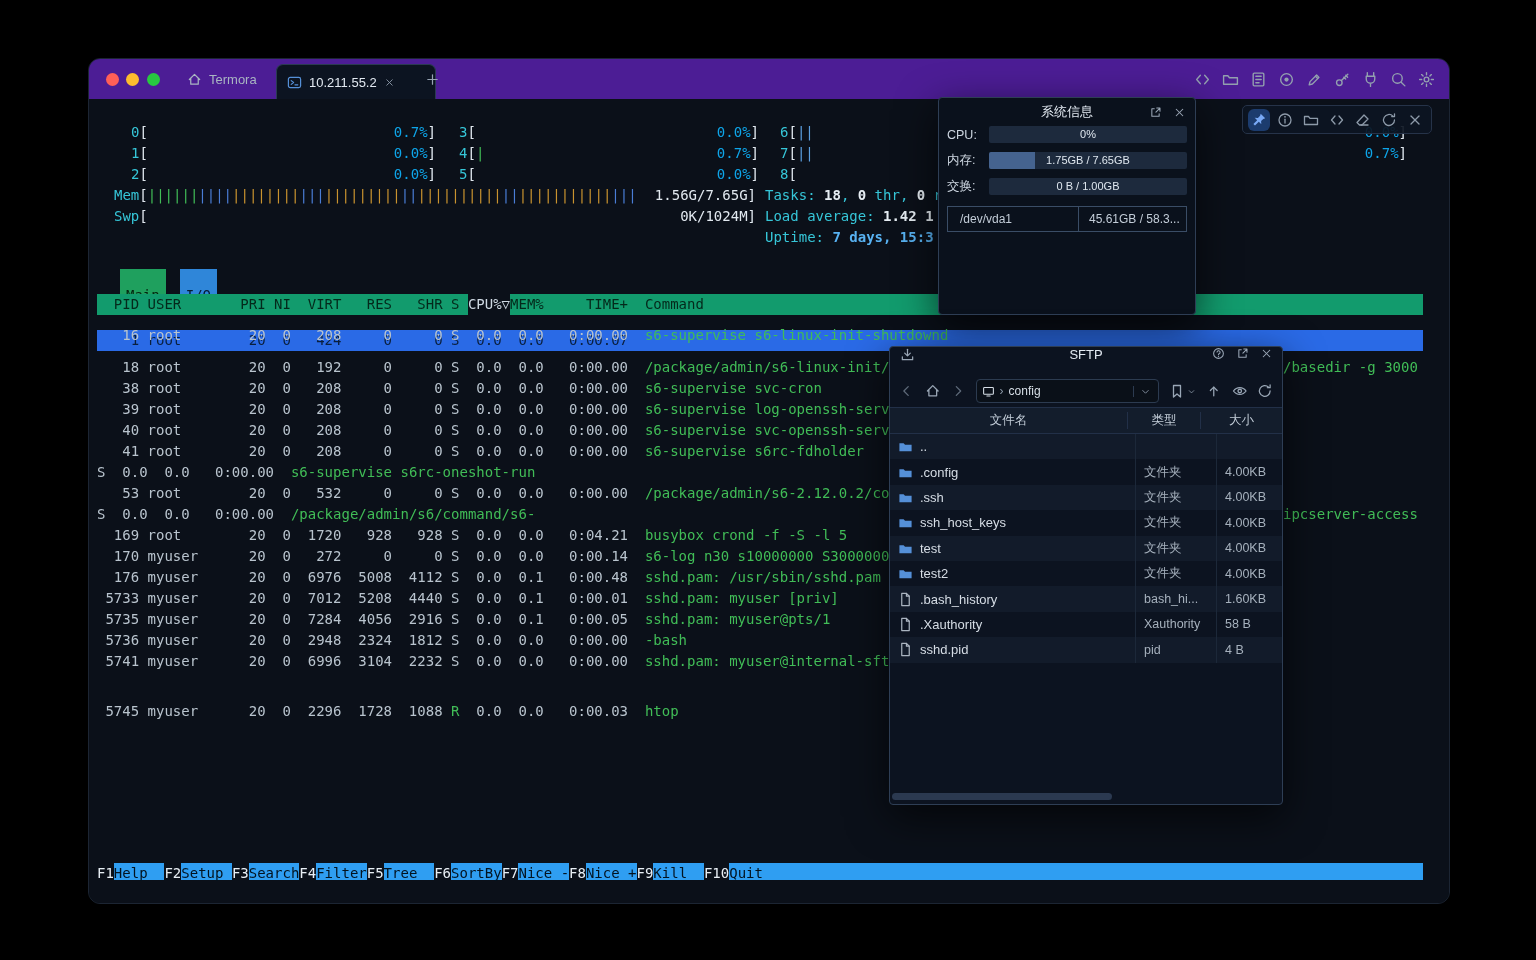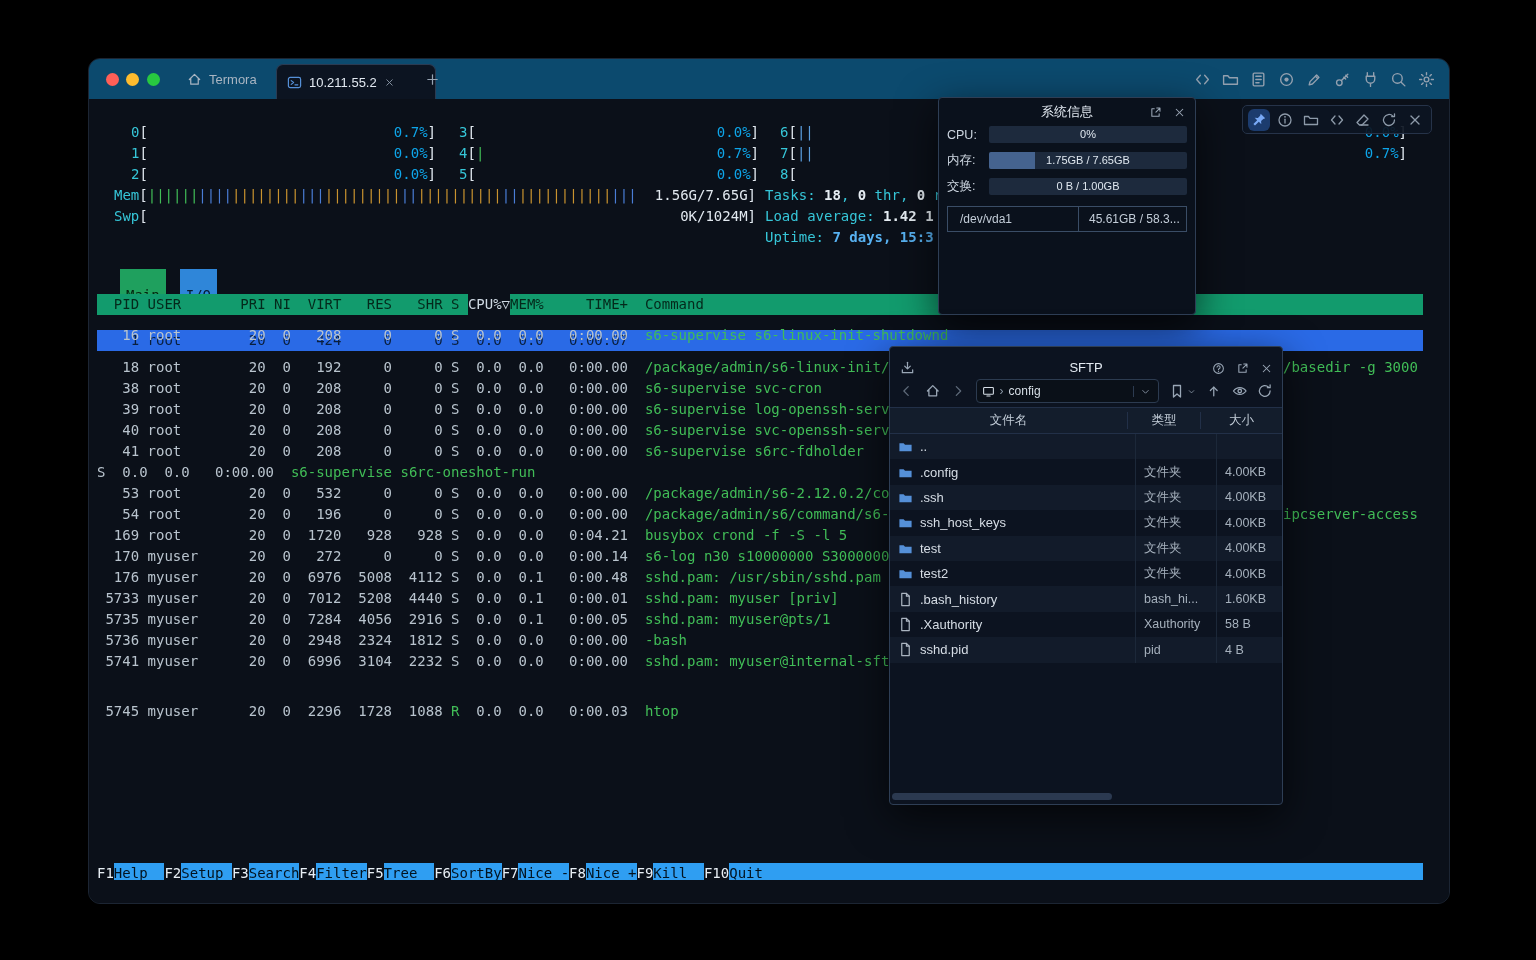--- a/index.html
+++ b/index.html
@@ -1,19 +1,19 @@
 <!DOCTYPE html>
 <html><head>
 <meta charset="utf-8">
 <style>
   html,body{margin:0;padding:0;width:1536px;height:960px;background:#000;overflow:hidden}
   body{font-family:"Liberation Sans",sans-serif;position:relative}
   .window{position:absolute;left:88px;top:58px;width:1360px;height:844px;background:#0b1019;border:1px solid #1c2533;border-radius:12px;overflow:hidden;box-shadow:0 20px 60px rgba(0,0,0,.7)}
   
-  .titlebar{position:absolute;top:0;left:0;right:0;height:40px;background:#0c4a6e;border-bottom:1px solid #3b82f6}
+  .titlebar{position:absolute;top:0;left:0;right:0;height:40px;background:#4c1d95;border-bottom:1px solid #3b82f6}
   .tl{position:absolute;top:14px;width:13px;height:13px;border-radius:50%}
   .tl-r{left:17px;background:#ff5f57}
   .tl-y{left:37px;background:#febc2e}
   .tl-g{left:58px;background:#28c840}
   .home-tab{position:absolute;left:98px;top:0;height:40px;display:flex;align-items:center;gap:7px;color:#a9b5c2;font-size:13px}
   .active-tab{position:absolute;left:187px;top:5px;height:35px;width:138px;background:#0c1421;border:1px solid #2b3b52;border-bottom:none;border-radius:7px 7px 0 0;display:flex;align-items:center;padding:0 10px;gap:7px;color:#e2e9f1;font-size:13px}
   .newtab{position:absolute;left:336px;top:13px;color:#98a5b4}
   .tb-icons{position:absolute;right:14px;top:0;height:40px;display:flex;align-items:center;gap:11px}
   .tbi{width:17px;height:17px;color:#93a0af}
   
@@ -71,21 +71,21 @@
   .si-tr{display:flex}
   .si-head{background:#16202f;border-bottom:1px solid #3a4d66}
   .si-th{padding:5px 0;text-align:center;color:#cdd6e0}
   .si-td{padding:5px 0;color:#c3cdd8}
   .si-td.c1{padding-left:12px}
   .si-td.c2{padding-left:10px}
   .c1{width:118px;border-right:1px solid #3a4d66}
   .c2{flex:1}
   
   .sf{left:800px;top:287px;width:392px;height:457px;border-radius:4px;background:#0c1320}
-  .sf-title{height:28px;position:relative;display:flex;align-items:flex-end;justify-content:center;color:#e3eaf2;font-size:13px}
+  .sf-title{height:28px;position:relative;display:flex;align-items:flex-start;justify-content:center;color:#e3eaf2;font-size:13px}
   .sfd{position:absolute;left:10px;color:#9aa7b6}
   .sf-ics{position:absolute;right:9px;display:flex;gap:11px;color:#9aa7b6}
   .sf-toolbar{height:32px;display:flex;align-items:center;padding:0 9px;gap:10px;color:#9aa7b6}
   .sf-path{width:177px;height:22px;border:1px solid #2c3b50;background:#0a1018;border-radius:4px;display:flex;align-items:center;gap:5px;padding:0 5px;font-size:12px;color:#d6dee6}
   .sf-sep{color:#8b98a7}
   .sf-caret{margin-left:auto;color:#8b98a7;border-left:1px solid #2c3b50;padding-left:4px;width:15px}
   .sf-bm{display:flex;align-items:center;gap:2px;color:#9aa7b6}
   .sf-head{display:flex;height:25px;background:#131d2c;border-top:1px solid #223048;border-bottom:1px solid #223048;font-size:12.5px;color:#c3cdd8;align-items:center}
   .sf-hc{text-align:center}
   .sf-hc.n{width:237px;border-right:1px solid #223048}
@@ -234,21 +234,21 @@
     <div id="prows">
         <div class="prow sel" style="top: 231px;"><span>    1 root        20  0   424     0     0 </span><span class="stS">S</span><span>  0.0  0.0   0:00.07  </span></div>
         <div class="prow" style="top: 226px;"><span>   16 root        20  0   208     0     0 </span><span class="stS">S</span><span>  0.0  0.0   0:00.00  </span><span class="pcmd">s6-supervise s6-linux-init-shutdownd</span></div>
         <div class="prow" style="top: 258px;"><span>   18 root        20  0   192     0     0 </span><span class="stS">S</span><span>  0.0  0.0   0:00.00  </span><span class="pcmd">/package/admin/s6-linux-init/</span></div>
         <div class="prow" style="top: 279px;"><span>   38 root        20  0   208     0     0 </span><span class="stS">S</span><span>  0.0  0.0   0:00.00  </span><span class="pcmd">s6-supervise svc-cron</span></div>
         <div class="prow" style="top: 300px;"><span>   39 root        20  0   208     0     0 </span><span class="stS">S</span><span>  0.0  0.0   0:00.00  </span><span class="pcmd">s6-supervise log-openssh-serv</span></div>
         <div class="prow" style="top: 321px;"><span>   40 root        20  0   208     0     0 </span><span class="stS">S</span><span>  0.0  0.0   0:00.00  </span><span class="pcmd">s6-supervise svc-openssh-serv</span></div>
         <div class="prow" style="top: 342px;"><span>   41 root        20  0   208     0     0 </span><span class="stS">S</span><span>  0.0  0.0   0:00.00  </span><span class="pcmd">s6-supervise s6rc-fdholder</span></div>
         <div class="prow" style="top: 363px;"><span class="stS">S</span><span>  0.0  0.0   0:00.00  </span><span class="pcmd">s6-supervise s6rc-oneshot-run</span></div>
         <div class="prow" style="top: 384px;"><span>   53 root        20  0   532     0     0 </span><span class="stS">S</span><span>  0.0  0.0   0:00.00  </span><span class="pcmd">/package/admin/s6-2.12.0.2/co</span></div>
-        <div class="prow" style="top: 405px;"><span>   54 root        20  0   196     0     0 </span><span class="stS">S</span><span>  0.0  0.0   0:00.00  </span><span class="pcmd">/package/admin/s6/command/s6-</span></div>
+        <div class="prow" style="top: 405px;"><span class="stS">S</span><span>  0.0  0.0   0:00.00  </span><span class="pcmd">/package/admin/s6/command/s6-</span></div>
         <div class="prow" style="top: 426px;"><span>  169 root        20  0  1720   928   928 </span><span class="stS">S</span><span>  0.0  0.0   0:04.21  </span><span class="pcmd">busybox crond -f -S -l 5</span></div>
         <div class="prow" style="top: 447px;"><span>  170 myuser      20  0   272     0     0 </span><span class="stS">S</span><span>  0.0  0.0   0:00.14  </span><span class="pcmd">s6-log n30 s10000000 S3000000</span></div>
         <div class="prow" style="top: 468px;"><span>  176 myuser      20  0  6976  5008  4112 </span><span class="stS">S</span><span>  0.0  0.1   0:00.48  </span><span class="pcmd">sshd.pam: /usr/sbin/sshd.pam </span></div>
         <div class="prow" style="top: 489px;"><span> 5733 myuser      20  0  7012  5208  4440 </span><span class="stS">S</span><span>  0.0  0.1   0:00.01  </span><span class="pcmd">sshd.pam: myuser [priv]</span></div>
         <div class="prow" style="top: 510px;"><span> 5735 myuser      20  0  7284  4056  2916 </span><span class="stS">S</span><span>  0.0  0.1   0:00.05  </span><span class="pcmd">sshd.pam: myuser@pts/1</span></div>
         <div class="prow" style="top: 531px;"><span> 5736 myuser      20  0  2948  2324  1812 </span><span class="stS">S</span><span>  0.0  0.0   0:00.00  </span><span class="pcmd">-bash</span></div>
         <div class="prow" style="top: 552px;"><span> 5741 myuser      20  0  6996  3104  2232 </span><span class="stS">S</span><span>  0.0  0.0   0:00.00  </span><span class="pcmd">sshd.pam: myuser@internal-sft</span></div>
         <div class="prow" style="top: 573px; margin-top: 29px;"><span> 5745 myuser      20  0  2296  1728  1088 </span><span class="stR">R</span><span>  0.0  0.0   0:00.03  </span><span class="pcmd">htop</span></div>
       </div>
     <div id="frags">

